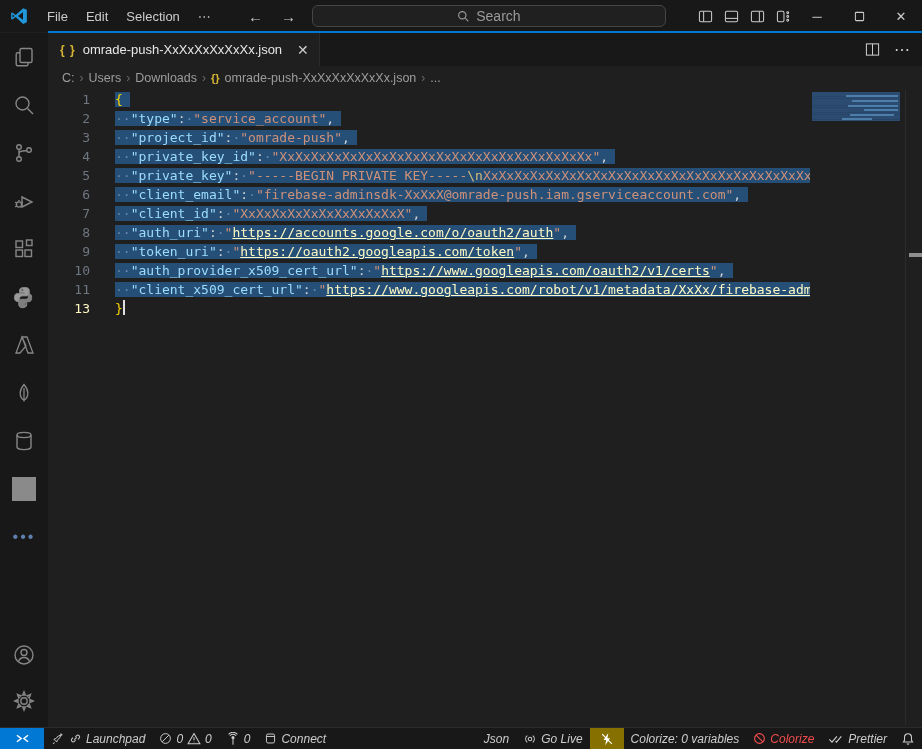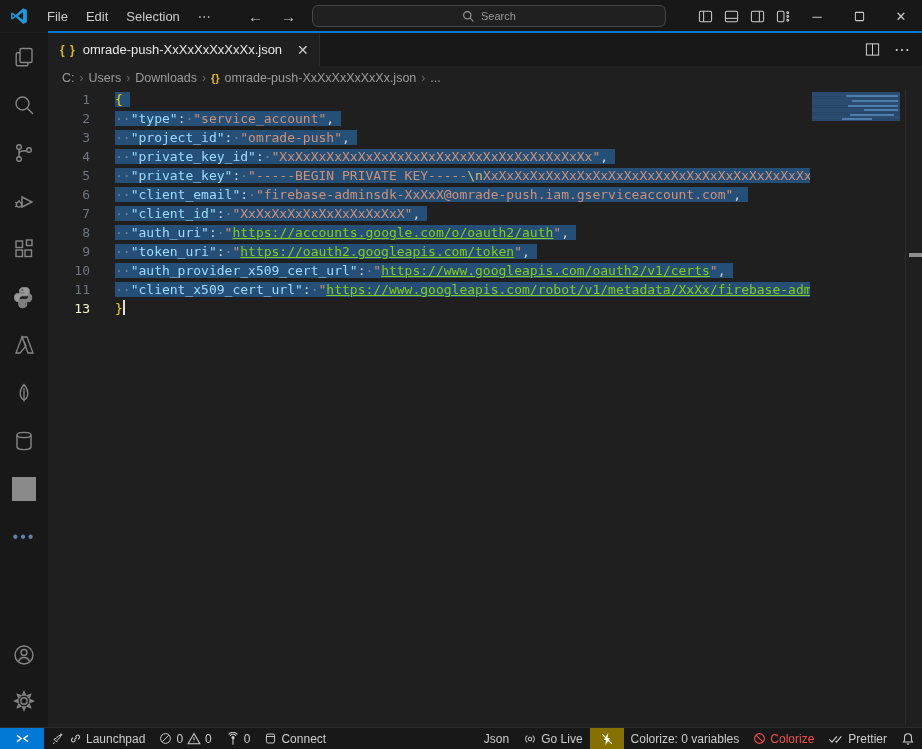--- a/index.html
+++ b/index.html
@@ -10,21 +10,21 @@
   
   .titlebar { position:absolute; top:0; left:0; width:922px; height:32px;
     background:#181818; display:flex; align-items:center; font-size:13px; }
   .tb-left { display:flex; align-items:center; height:100%; }
   .vscode-logo { width:22px; height:22px; margin:0 8px 0 8px; display:flex; align-items:center; justify-content:center; }
   .menu-item { padding:0 9px; height:100%; display:flex; align-items:center; color:#cccccc; cursor:default; }
   .tb-center { flex:1; display:flex; align-items:center; justify-content:center; gap:14px; }
   .nav-arrow { color:#cccccc; font-size:15px; padding:0 2px; }
   .searchbox { width:354px; height:22px; background:#202020; border:1px solid #464646;
     border-radius:6px; display:flex; align-items:center; justify-content:center;
-    color:#9a9a9a; font-size:11px; gap:6px; }
+    color:#9a9a9a; font-size:14px; gap:6px; }
   .tb-right { display:flex; align-items:center; height:100%; }
   .layout-btn { width:26px; height:100%; display:flex; align-items:center; justify-content:center; }
   .win-btn { width:42px; height:100%; display:flex; align-items:center; justify-content:center;
     font-size:13px; color:#cccccc; }
   .accent-line { position:absolute; top:31px; left:48px; width:874px; height:2px; background:#0078d4; }
 
   
   .activitybar { position:absolute; top:33px; left:0; width:48px; height:694px;
     background:#181818; display:flex; flex-direction:column; align-items:center; }
   .ab-top { display:flex; flex-direction:column; align-items:center; padding-top:12px; gap:24px; }
@@ -59,40 +59,40 @@
   .ln-pad { width:18px; flex:none; }
   .ln.active { color:#fef9c3; }
   .lc { margin-left:7px; white-space:pre; overflow:hidden; }
   .selwrap { background:#264f78; }
   .selwrap.nl { padding-right:7px; }
   .tok-brace { color:#ffd700; }
   .tok-key { color:#9cdcfe; }
   .tok-punct { color:#d4d4d4; }
   .tok-str { color:#ce9178; }
   .tok-esc { color:#d7ba7d; }
-  .tok-link { color:#84cc16; text-decoration:underline; }
+  .tok-link { color:#fef9c3; text-decoration:underline; }
   .tok-ws { color:rgba(160,180,200,0.55); }
   .cursor { display:inline-block; width:2px; height:15px; background:#e0e0e0;
     vertical-align:-2px; margin-left:0px; }
 
   
   .minimap { position:absolute; top:0; right:17px; width:95px; height:635px; }
   .mm-block { position:absolute; top:2px; left:2px; width:88px; height:29px;
     background:repeating-linear-gradient(180deg,#2b4c70 0 1.7px,#264568 1.7px 2.3px); }
   .mm-line { position:absolute; height:1.6px; background:#4d7ea9; }
   .ruler { position:absolute; top:0; right:0; width:17px; height:635px; border-left:1px solid #2b2b2b; }
   .ruler-cursor-mark { position:absolute; top:163px; left:3px; width:13px; height:4px; background:#8f8f8f; }
 
   
   .statusbar { position:absolute; left:0; bottom:0; width:922px; height:22px;
     background:#181818; border-top:1px solid #2b2b2b; display:flex; align-items:center;
     font-size:12px; color:#cccccc; }
   .sb-remote { width:44px; height:100%; background:#0078d4; display:flex; align-items:center;
     justify-content:center; color:#ffffff; }
-  .sb-item { display:flex; align-items:center; gap:4px; padding:0 7px; height:100%; }
+  .sb-item { display:flex; align-items:center; gap:4px; padding:0 7px; height:100%;font-style:italic; }
   .sb-right { margin-left:auto; display:flex; align-items:center; height:100%; }
   .sb-red { color:#f14c4c; }
   .gold-badge { background:#867000; height:100%; display:flex; align-items:center; padding:0 10px; }
   .sb-icon { display:flex; align-items:center; }
 
   svg { display:block; }
 </style>
 </head>
 <body>
 

